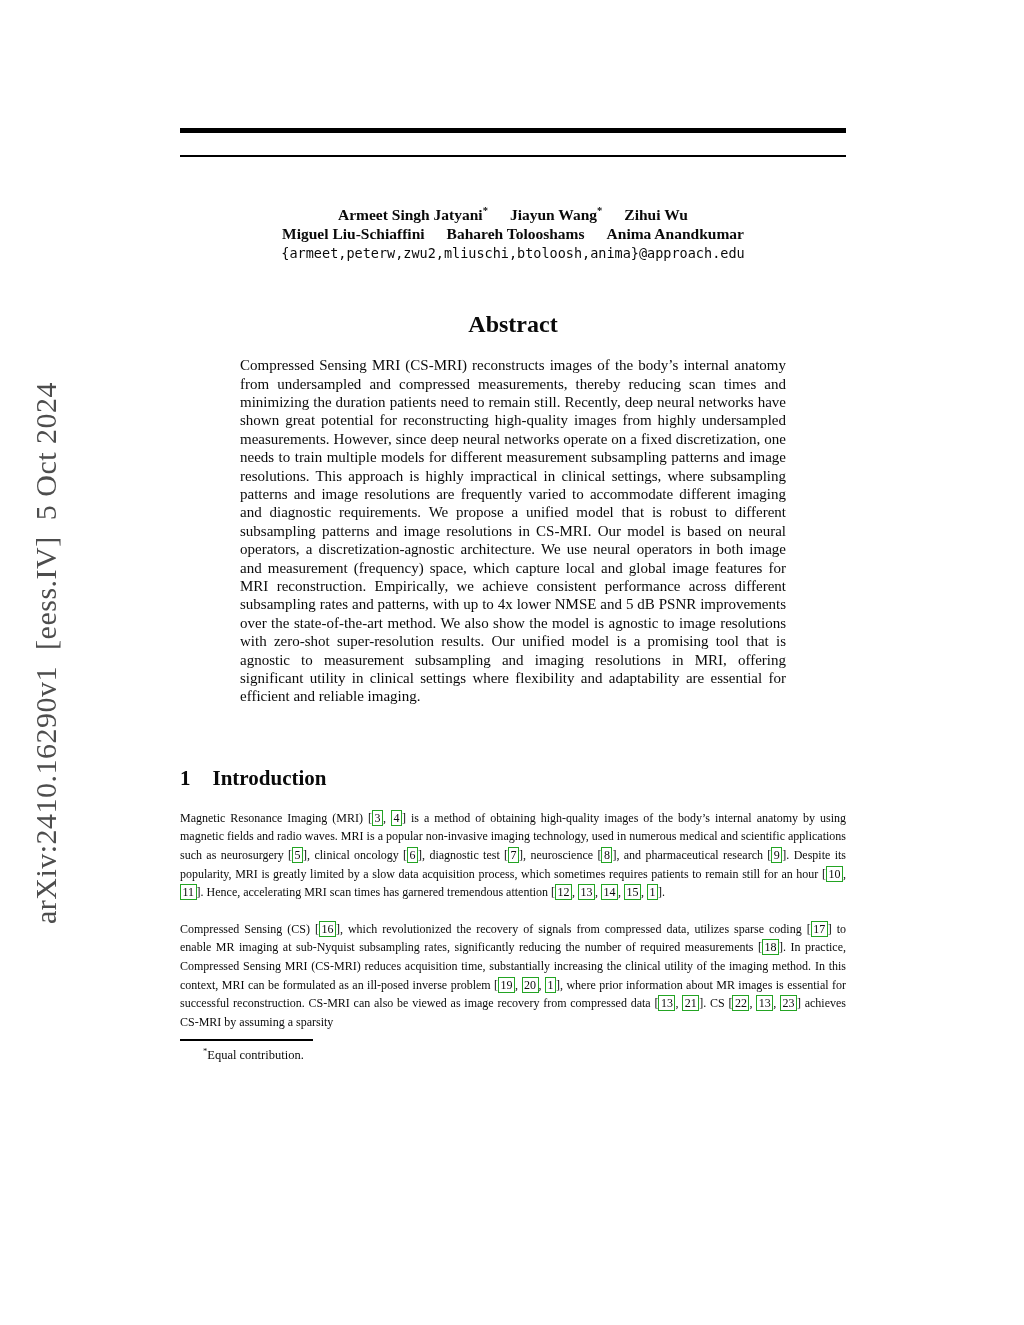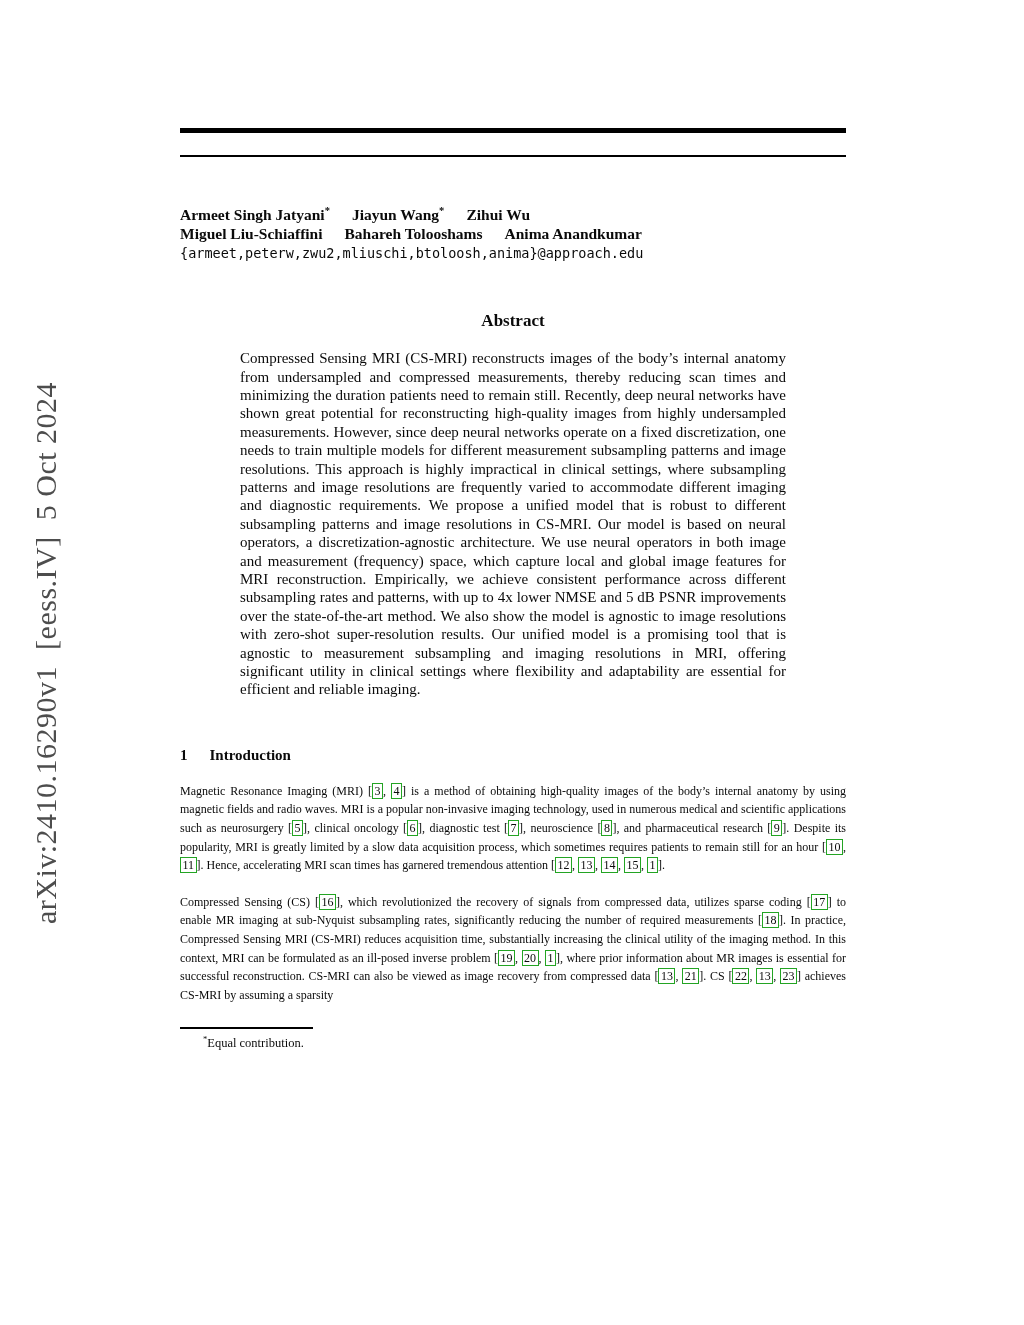--- a/index.html
+++ b/index.html
@@ -21,41 +21,41 @@
     letter-spacing: 0.5px;
   }
   .content { position: absolute; left: 180px; top: 0; width: 666px; }
   .top-rule { margin-top: 128px; height: 5px; background: #000; }
   .paper-title {
     margin: 25px 0 0;
     font-size: 25px; font-weight: 700;
     text-align: center; line-height: 1.32;
   }
   .title-rule { margin-top: 22px; height: 2px; background: #000; }
-  .authors { margin-top: 44px; }
+  .authors { margin-top: 44px; text-align: center; }
   .author-line { font-weight: 700; font-size: 15.5px; line-height: 19px; }
   .author-gap { display: inline-block; width: 22px; }
   sup { font-size: 68%; }
   .affiliation { font-size: 15.5px; line-height: 19px; }
   .emails { font-family: "DejaVu Sans Mono", monospace; font-size: 13.5px; line-height: 20px; }
-  .abstract-heading { margin: 48px 0 0; font-size: 17px; font-weight: 700; text-align: center; }
+  .abstract-heading { margin: 48px 0 0; font-size: 24px; font-weight: 700; text-align: center; }
   .abstract-text {
     margin: 18px auto 0; width: 546px;
     font-size: 15px; line-height: 18.4px;
     text-align: justify;
   }
-  .section-heading { margin: 48px 0 0; font-size: 15px; font-weight: 700; font-family: Liberation Serif, serif; }
+  .section-heading { margin: 60px 0 0; font-size: 21px; font-weight: 700; font-family: Liberation Serif, serif; }
   .section-number { display: inline-block; margin-right: 22px; }
   .body-par { margin: 18px 0 0; font-size: 12px; line-height: 18.6px; text-align: justify; }
   .cite {
     border: 1.5px solid #23a423;
     padding: 0 1.5px;
     cursor: pointer;
   }
-  .footnote { margin-top: 23px; }
+  .footnote { margin-top: 8px; }
   .footnote-rule { width: 133px; height: 1.2px; background: #000; }
   .footnote-text { margin-top: 5px; padding-left: 23px; font-size: 12.5px; }
 </style>
 </head>
 <body>
 
 <div class="arxiv-stamp">arXiv:2410.16290v1  [eess.IV]  5 Oct 2024</div>
 
 <div class="content">
 

